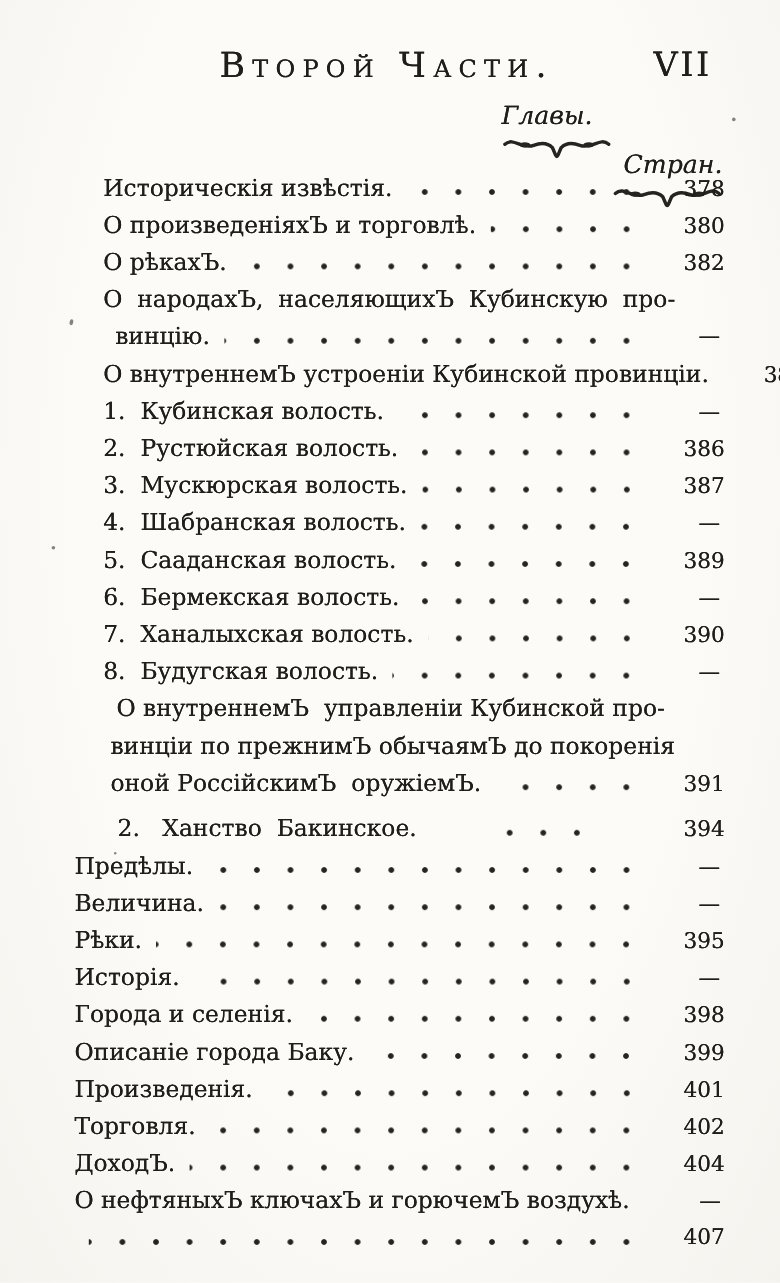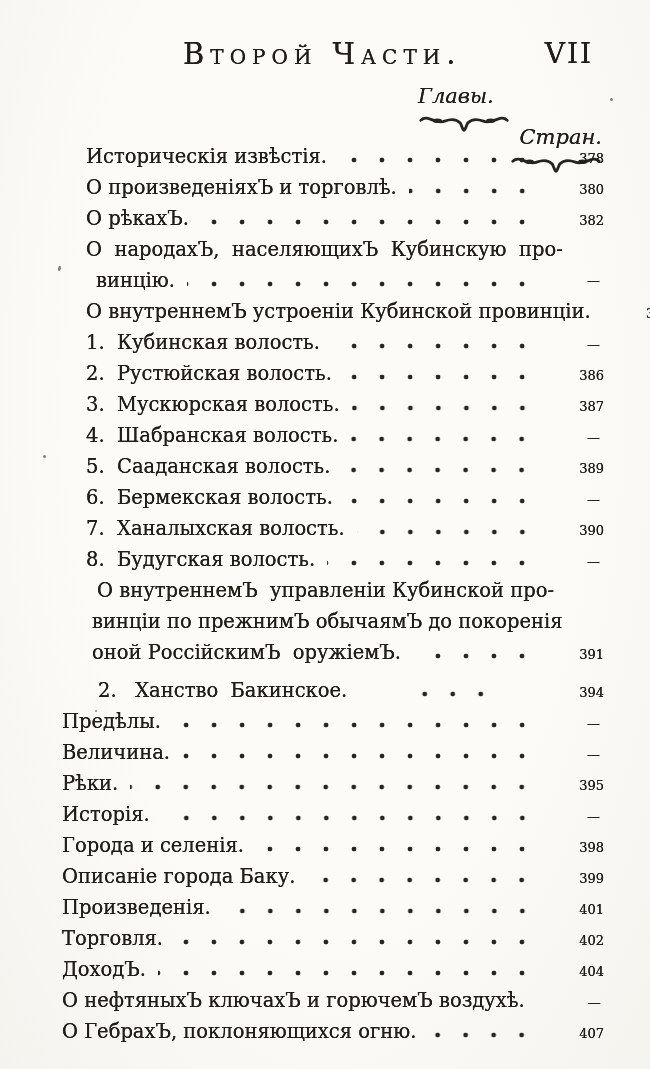--- a/index.html
+++ b/index.html
@@ -40,21 +40,21 @@
     height:31px;line-height:31px;font-size:19.5px;white-space:nowrap;
   }
   .txt{white-space:pre;flex:0 0 auto;}
   .leader{
     flex:1 1 auto;min-width:0;align-self:flex-end;height:10px;
     margin:0 10px 7px 12px;
     background-image:radial-gradient(circle, #262420 2px, rgba(38,36,32,0) 2.7px);
     background-size:28px 10px;background-repeat:repeat-x;background-position:right center;
   }
   .leader.nodots{background:none;}
-  .page-num{flex:0 0 58px;width:58px;text-align:right;font-size:13px;box-sizing:border-box;}
+  .page-num{flex:0 0 58px;width:58px;text-align:right;font-size:18px;box-sizing:border-box;}
   .page-num.dash{padding-right:5px;letter-spacing:-1px;}
   
   .ind-0 > .toc-line{padding-left:0;}
   .ind-1 > .toc-line{padding-left:24px;}
   .ind-1 > .toc-line.cont{padding-left:34px;align-items:center;}
   .ind-2 > .toc-line{padding-left:36px;gap:41px;}
   .ind-3 > .toc-line{padding-left:35px;}
   .ind-3 > .toc-line.cont{padding-left:30px;}
   
   .speck{position:absolute;background:#47423a;border-radius:50%;opacity:.65;}
@@ -274,21 +274,20 @@
       </div>
       <div class="toc-entry ind-0">
         <div class="toc-line">
           <span class="txt">О нефтяныхЪ ключахЪ и горючемЪ воздухѣ.</span>
           <span class="leader nodots"></span>
           <span class="page-num dash">—</span>
         </div>
       </div>
       <div class="toc-entry ind-0">
         <div class="toc-line">
-          <span class="txt">О ГебрахЪ, поклоняющихся огню.</span>
           <span class="leader"></span>
           <span class="page-num">407</span>
         </div>
       </div>
     </div>
 
   <span class="speck s1"></span>
   <span class="speck s2"></span>
   <span class="speck s3"></span>
   <span class="speck s4"></span>

